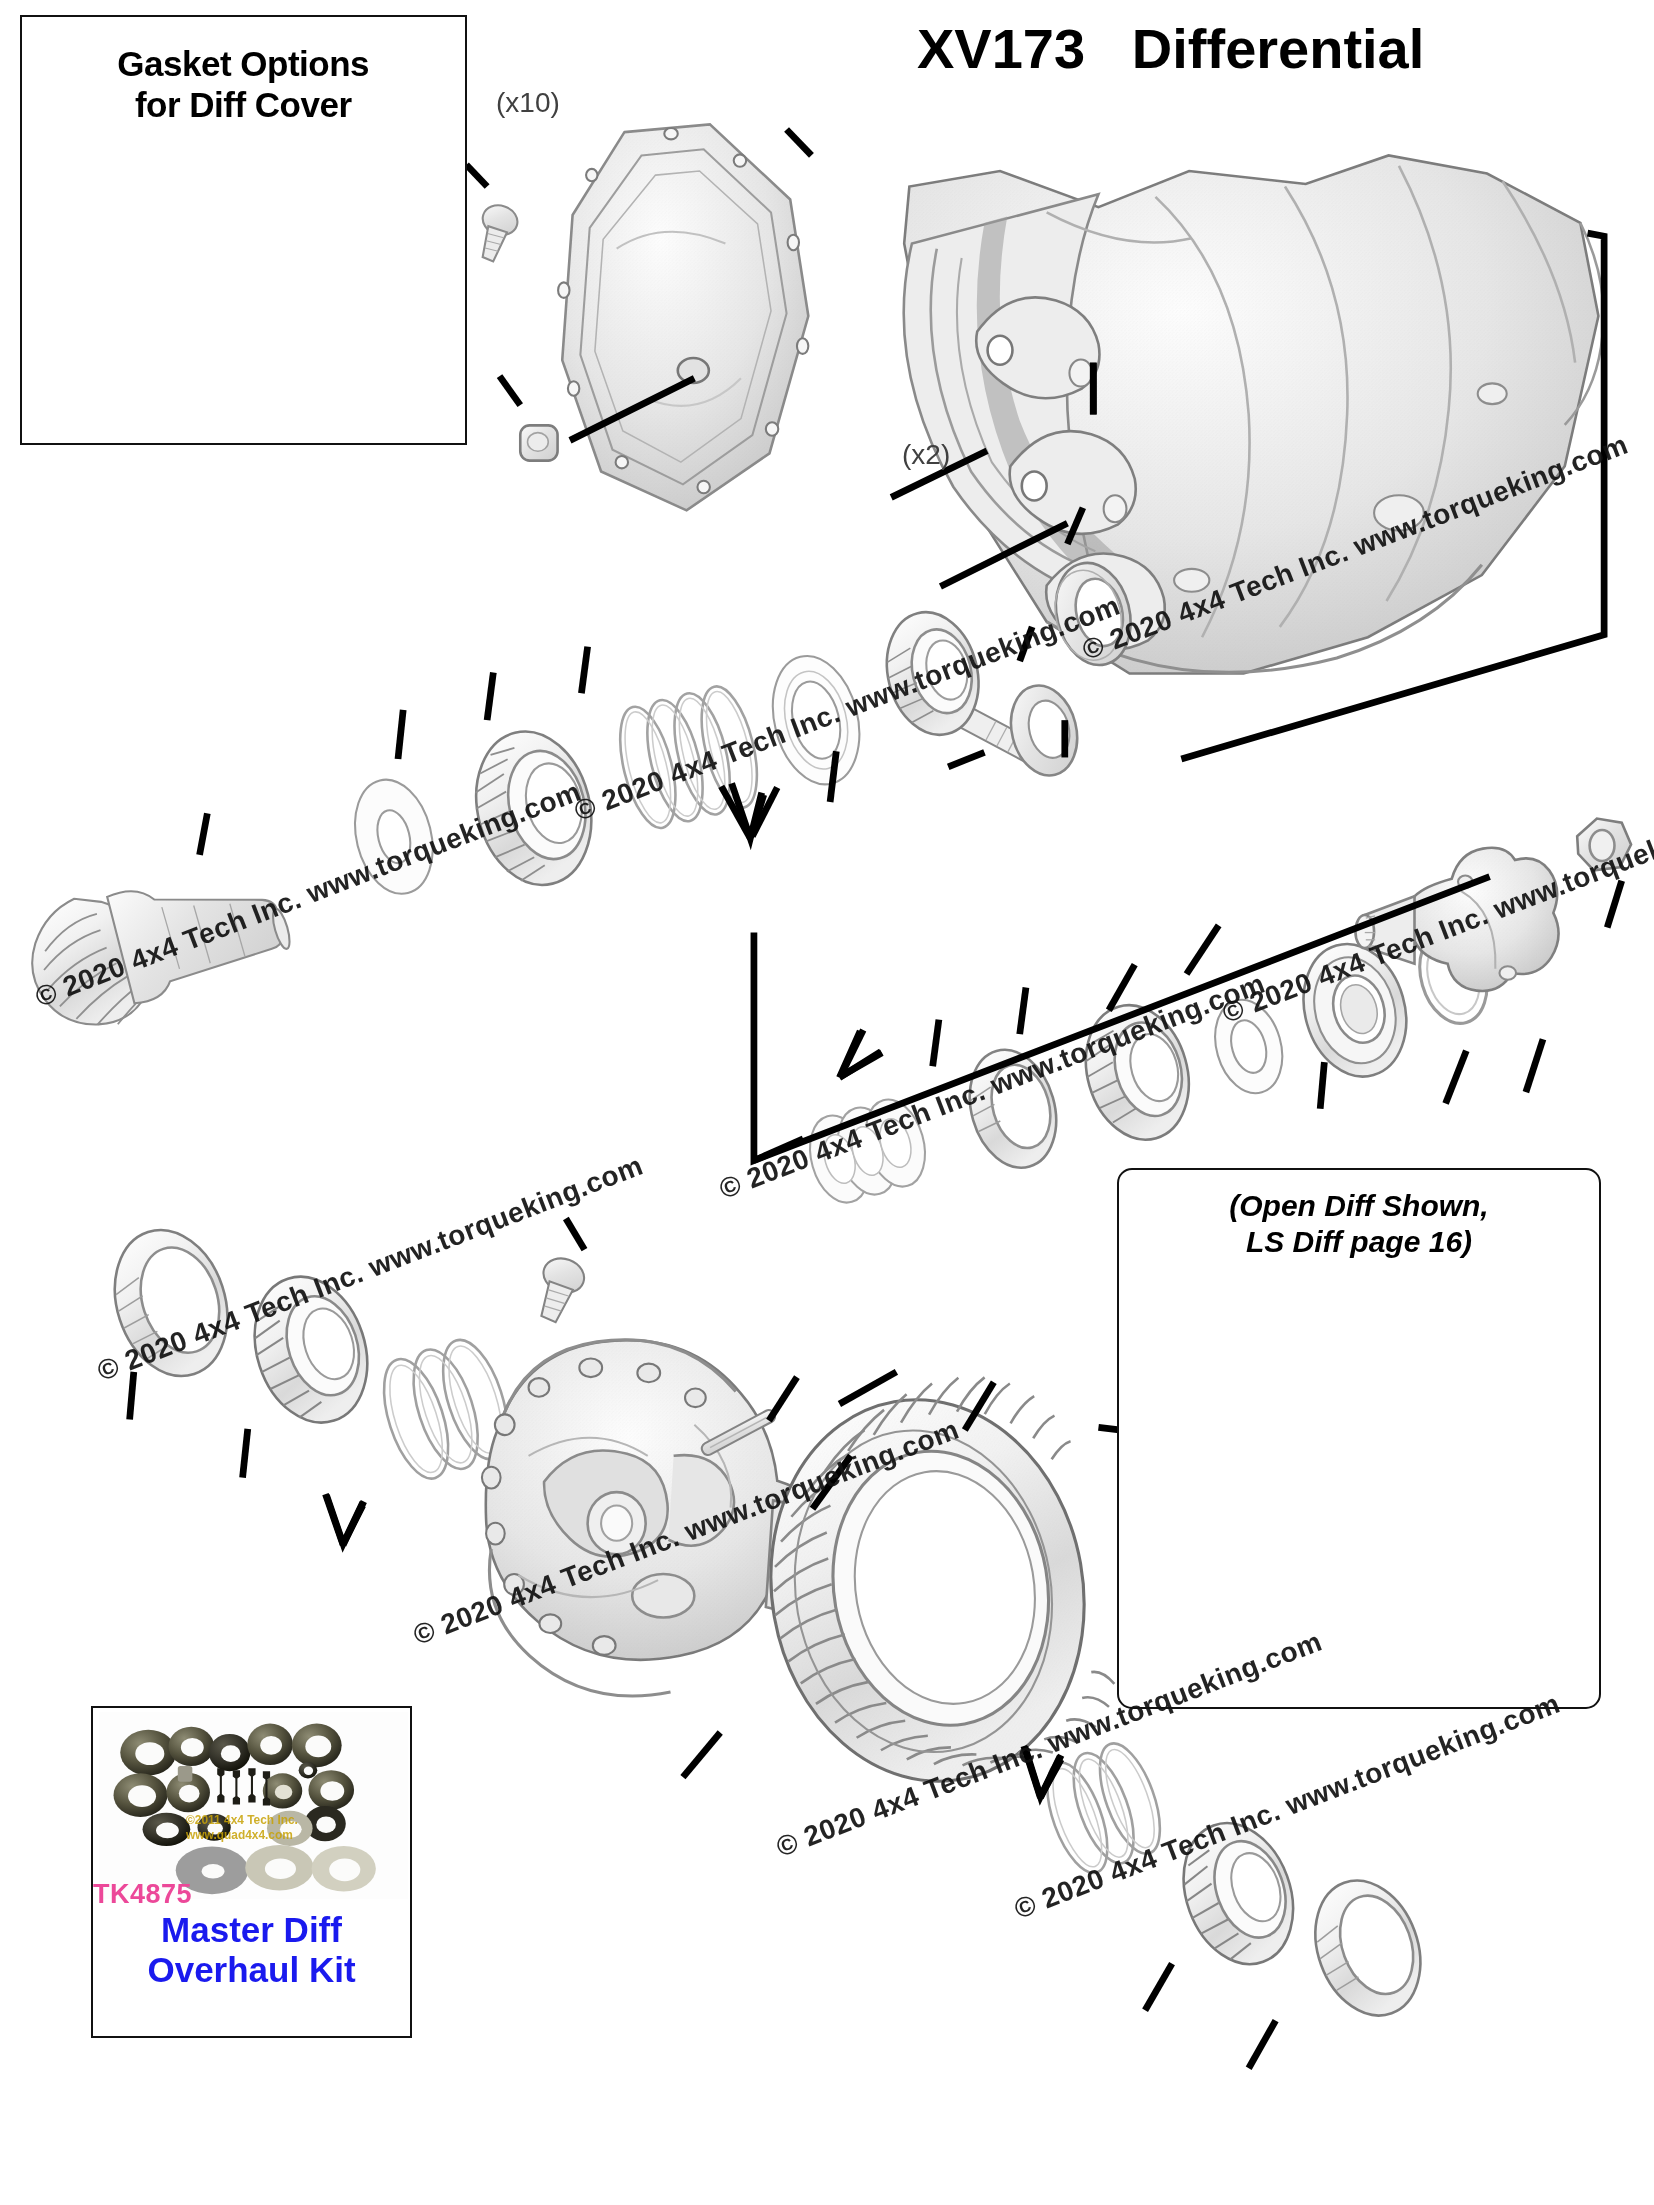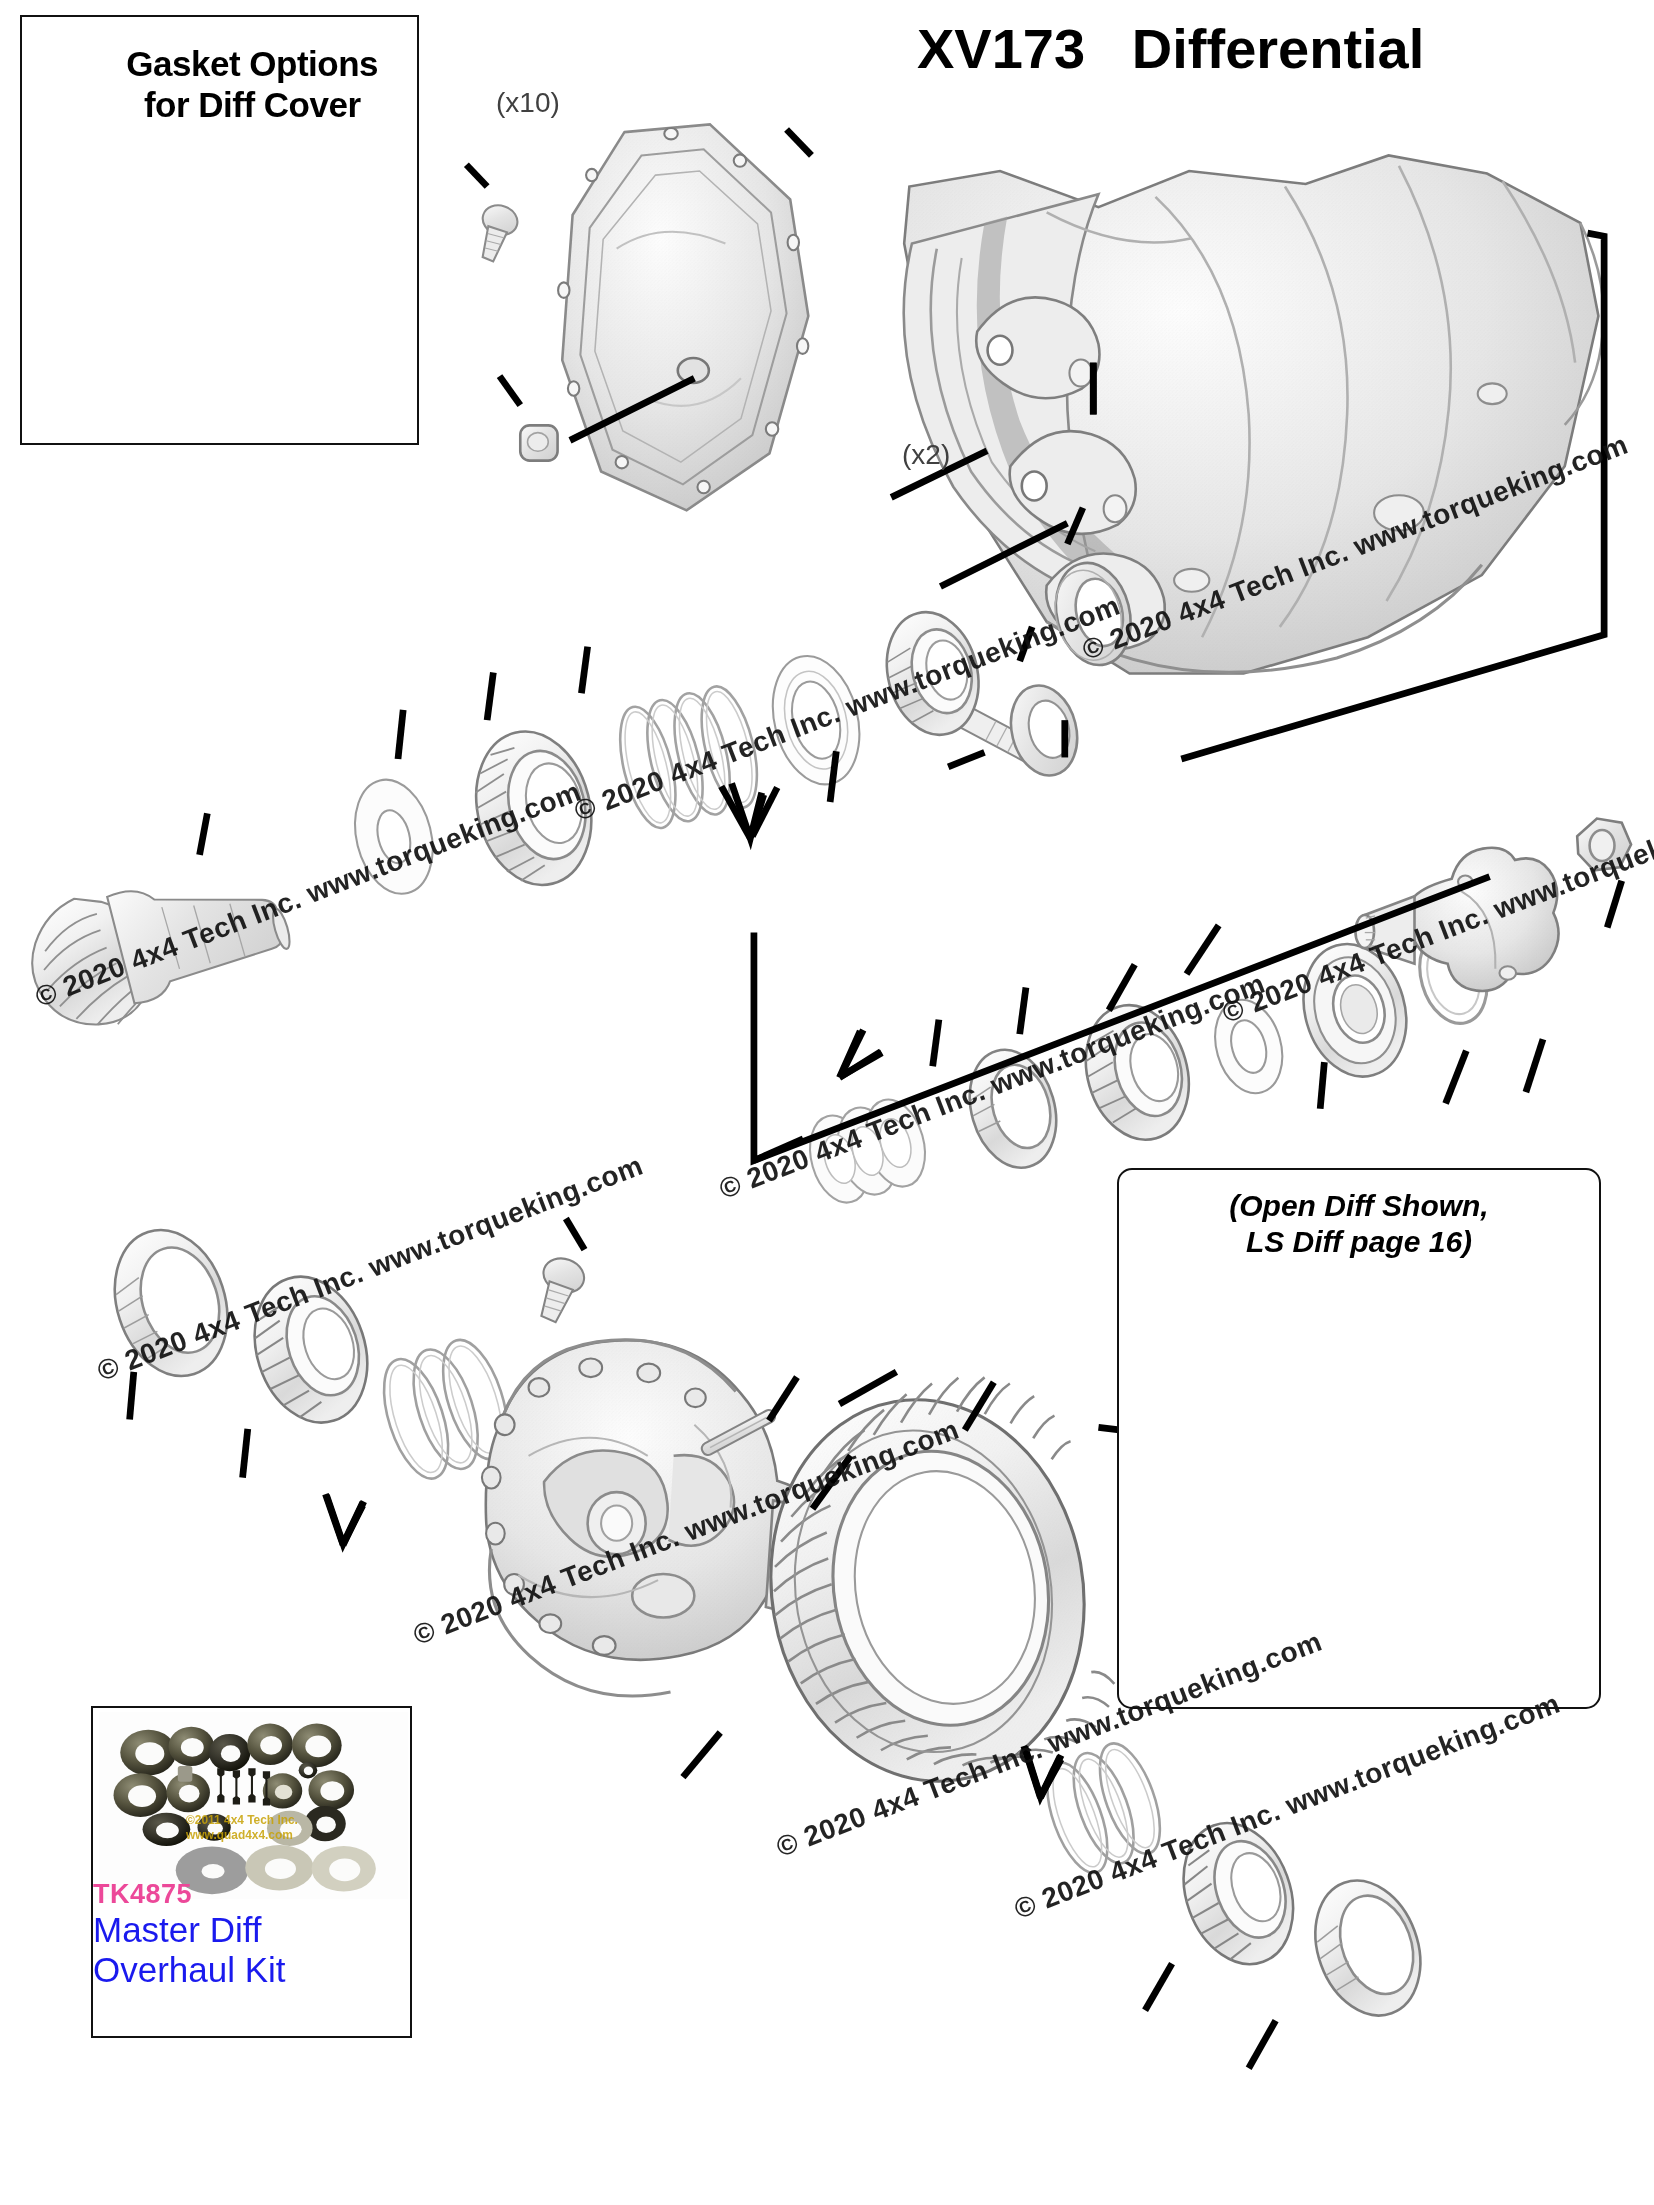--- a/index.html
+++ b/index.html
@@ -21,32 +21,32 @@
   }
 
   
   .panel{position:absolute;border:2.6px solid #111;background:#fff;box-sizing:border-box;z-index:30;}
 
   .boxtitle{
     position:absolute;text-align:center;width:100%;
     font-weight:bold;color:#000;line-height:1.18;
   }
 
-  #gasket-box{left:19.7px;top:14.5px;width:399px;height:430px;padding-left:33px;}
+  #gasket-box{left:19.7px;top:14.5px;width:447px;height:430px;}
   #gasket-title{top:26px;font-size:35px;letter-spacing:-0.5px;}
 
   #opendiff-box{left:1117px;top:1168px;width:484px;height:541px;border-radius:15px;}
   #opendiff-title{top:17.6px;font-size:30px;font-style:italic;line-height:1.22;}
 
   #kit-box{left:91px;top:1706px;width:321px;height:332px;z-index:31;}
   #kit-photo{position:absolute;left:6.2px;top:4.1px;width:309px;height:187px;}
   #kit-pn{position:absolute;left:0;top:171px;width:100%;
     color:#ec4899;font-weight:bold;font-size:27px;letter-spacing:0.5px;}
-  #kit-name{position:absolute;left:0;top:202px;width:100%;
-    color:#1a1aee;font-size:35px;line-height:1.14;font-weight:400;}
+  #kit-name{position:absolute;left:0;top:202px;width:100%;text-align:center;
+    color:#1a1aee;font-size:35px;line-height:1.14;font-weight:700;}
 
   
   #main-title{
     position:absolute;left:917px;top:15.5px;z-index:35;
     font-size:56px;color:#000;white-space:nowrap;
   }
   #main-title .light{font-weight:700;}
   #main-title .heavy{font-weight:bold;}
 
   

